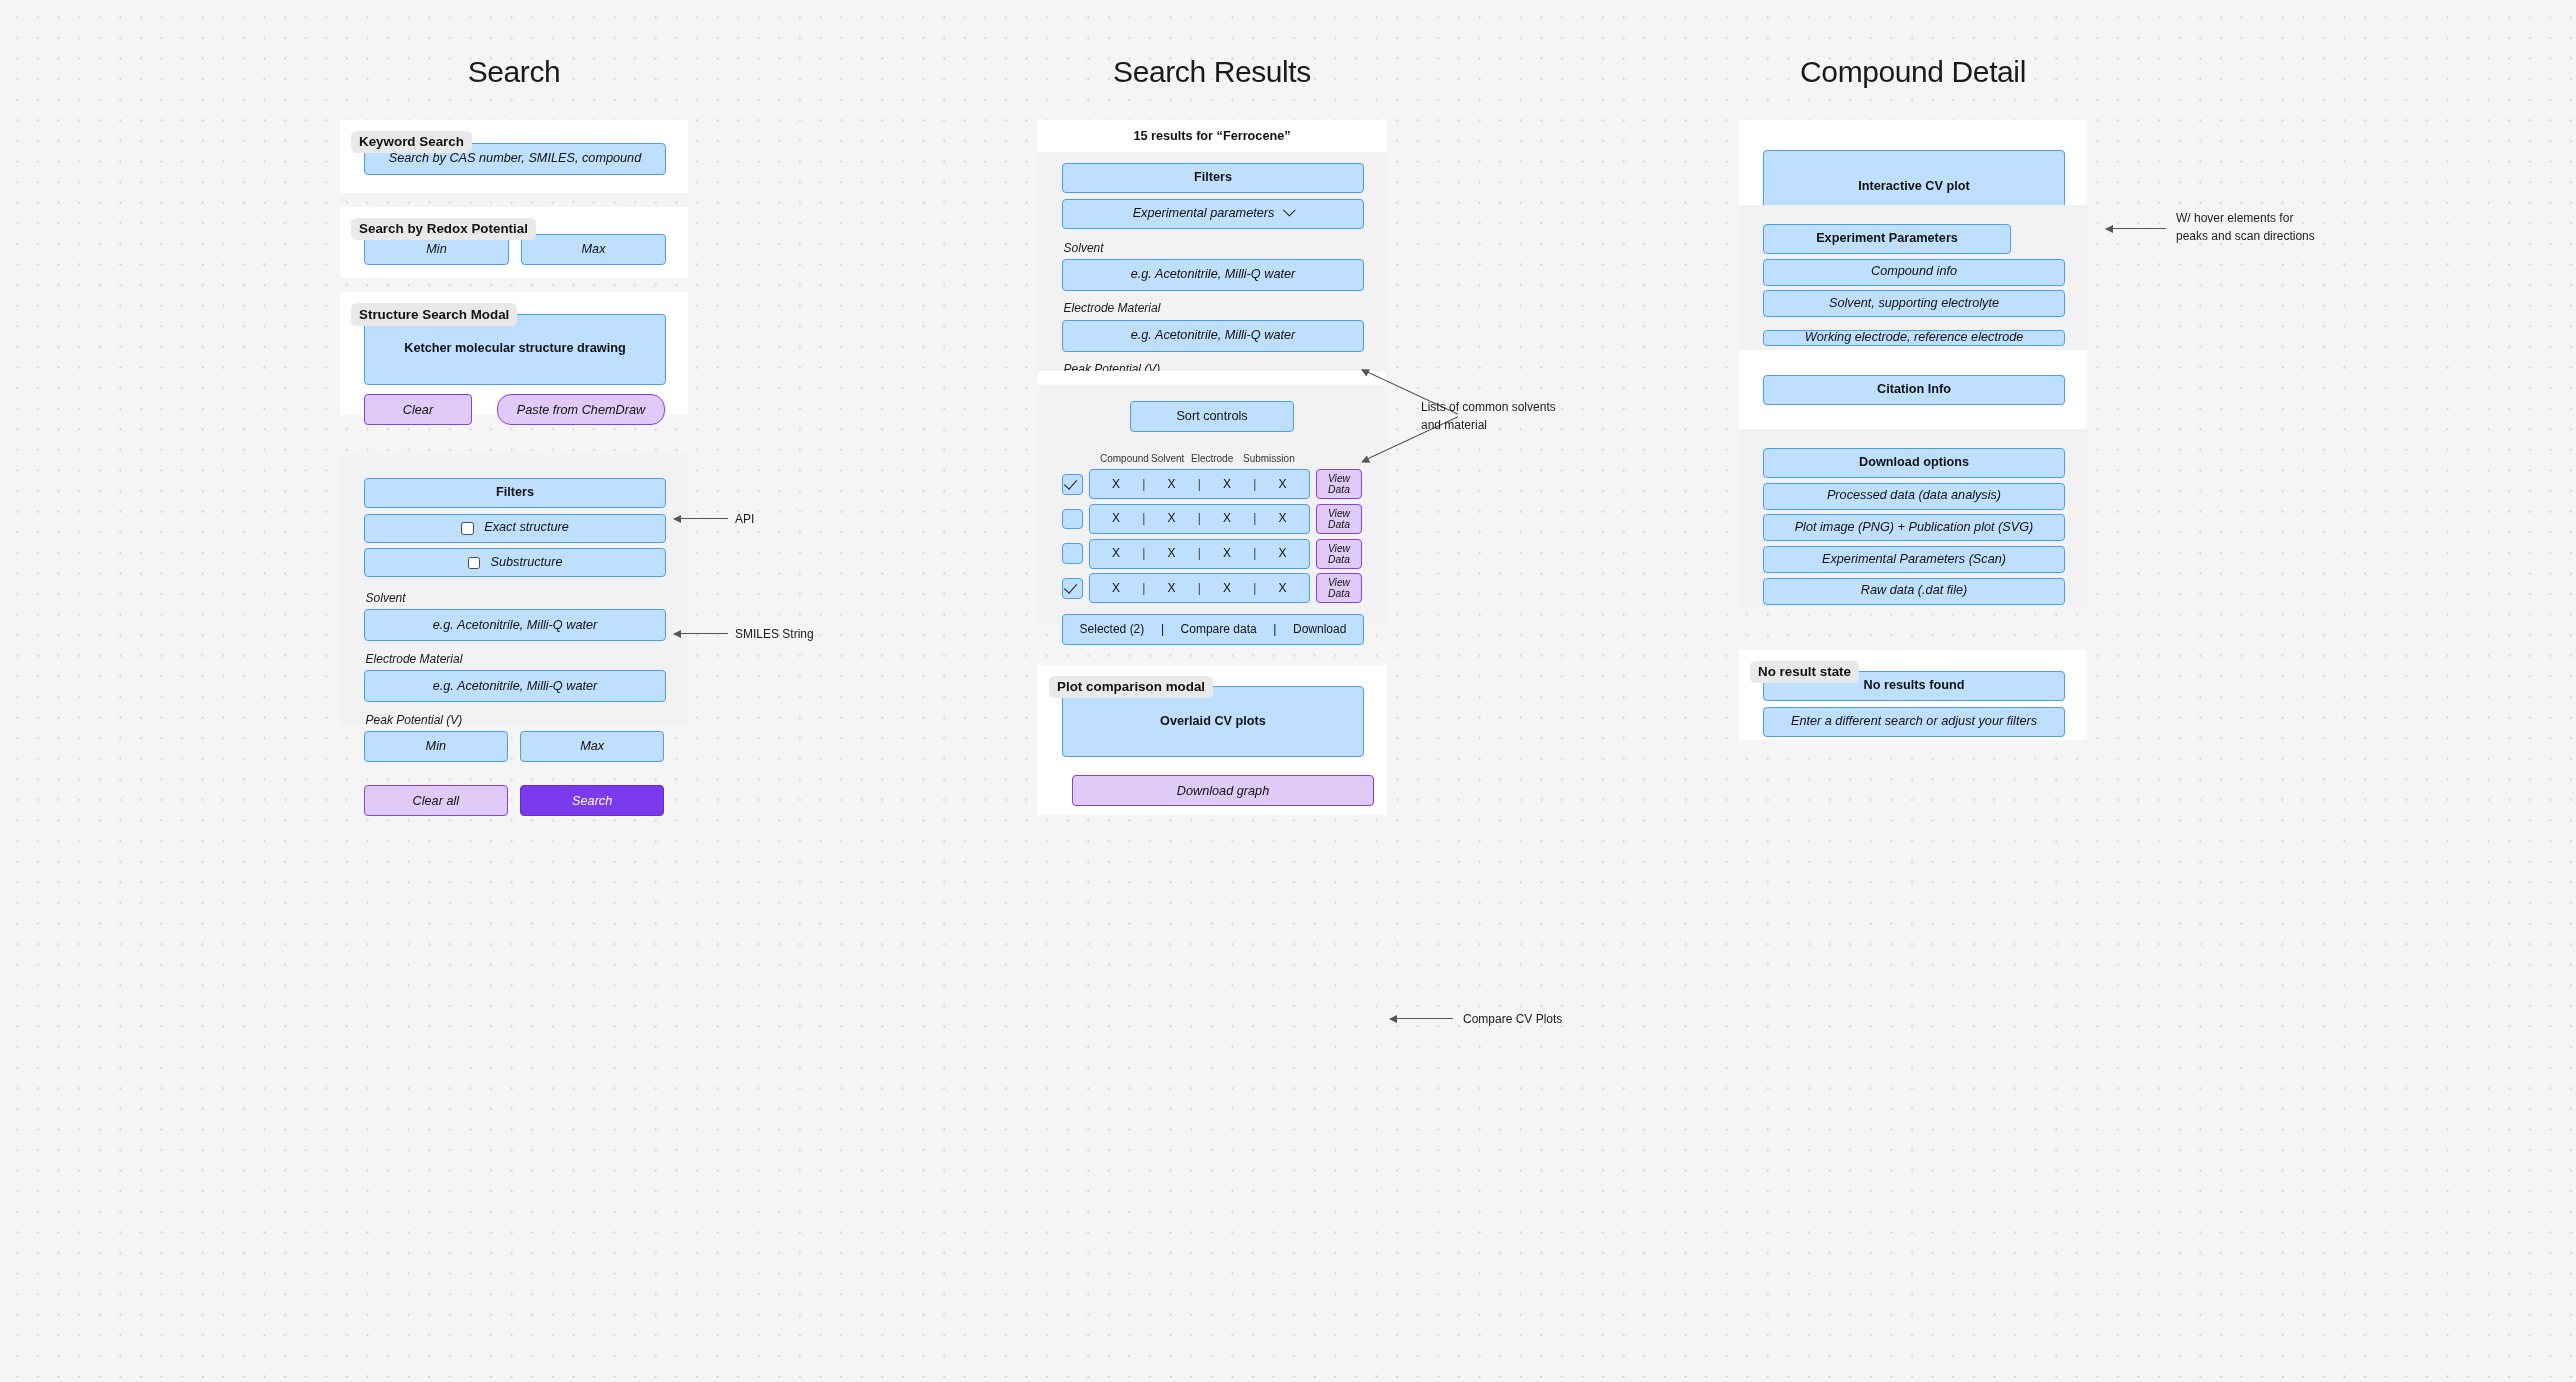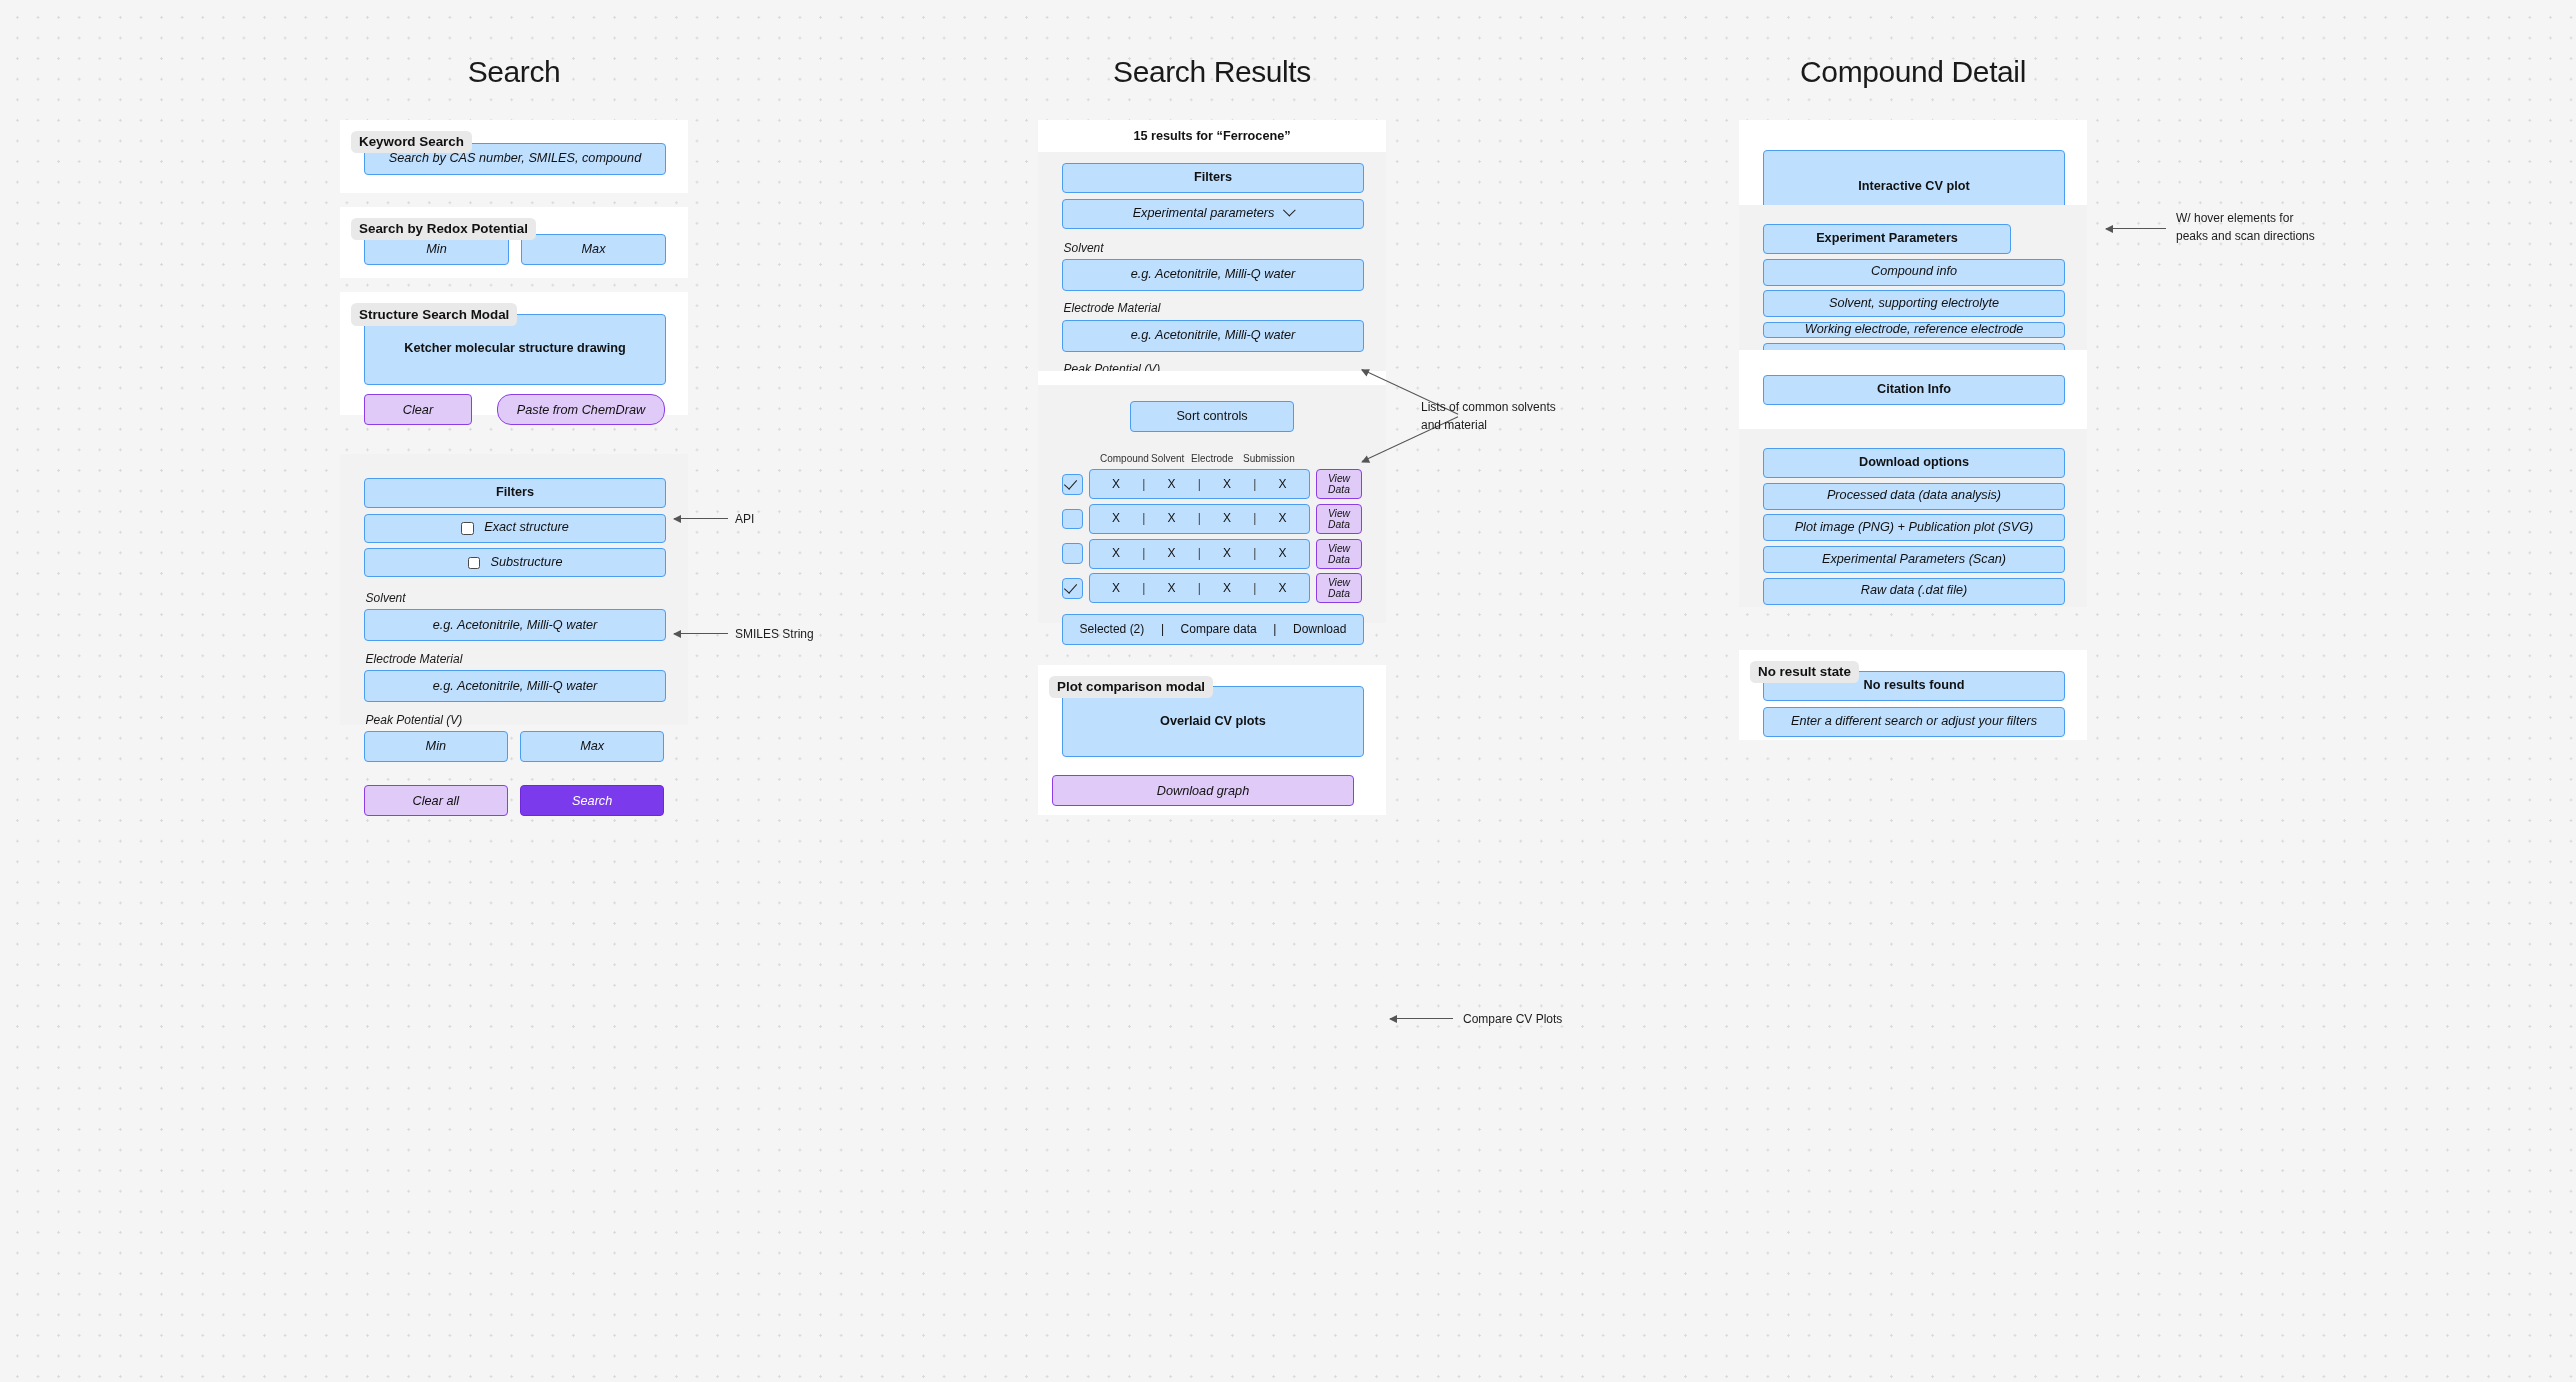--- a/index.html
+++ b/index.html
@@ -376,21 +376,21 @@
       <span class="sep">|</span>
       <span>Compare data</span>
       <span class="sep">|</span>
       <span>Download</span>
     </div>
   </div>
 
   <div class="card" style="margin-top:42px; height:150px;">
     <span class="tab-label">Plot comparison modal</span>
     <div class="wbox bold" style="position:absolute; left:24px; top:21.3px; width:302px; height:71px;">Overlaid CV plots</div>
-    <div class="pbox" style="position:absolute; left:14px; top:110px; width:302px; height:31px;">Download graph</div>
+    <div class="pbox" style="position:absolute; left:34px; top:110px; width:302px; height:31px;">Download graph</div>
   </div>
 </div>
 
 <div class="arrow-diag" style="left:1362px; top:369px; width:106px; transform:rotate(25deg);"></div>
 <div class="arrow-diag" style="left:1362px; top:461px; width:106px; transform:rotate(-25deg);"></div>
 <div class="anno" style="left:1421px; top:398px;">Lists of common solvents
 and material</div>
 
 <div class="arrow" style="left:1390px; top:1018px; width:63px;"></div>
 <div class="anno" style="left:1463px; top:1010px;">Compare CV Plots</div>
@@ -401,21 +401,21 @@
 
   <div class="card" style="margin-top:31px; height:85px; padding:14.2px 24px;">
     <div class="wbox bold" style="width:302px; height:73px;margin-top:16px;">Interactive CV plot</div>
   </div>
 
   <div class="panel" style="height:145px; padding:19px 24px 0 24px;">
     <div class="wbox bold" style="width:248px; height:30px;">Experiment Parameters</div>
     <div id="detail-param-items">
         <div class="wbox italic" style="width: 302px; height: 27px; margin-top: 4.7px;">Compound info</div>
         <div class="wbox italic" style="width: 302px; height: 27px; margin-top: 4.7px;">Solvent, supporting electrolyte</div>
-        <div class="wbox italic" style="width: 302px; height: 16px; margin-top: 5px; text-align: center;">Working electrode, reference electrode</div>
+        <div class="wbox italic" style="width: 302px; height: 16px; margin-top: 13px; text-align: center;">Working electrode, reference electrode</div>
         <div class="wbox italic" style="width: 302px; height: 27px; margin-top: 4.7px;">Scan rate, Scan direction</div>
       </div>
   </div>
 
   <div class="card" style="height:79px; padding:24.5px 24px;">
     <div class="wbox bold" style="width:302px; height:30px;">Citation Info</div>
   </div>
 
   <div class="panel" style="height:178px; padding:19px 24px 0 24px;">
     <div class="wbox bold" style="width:302px; height:30px;">Download options</div>

